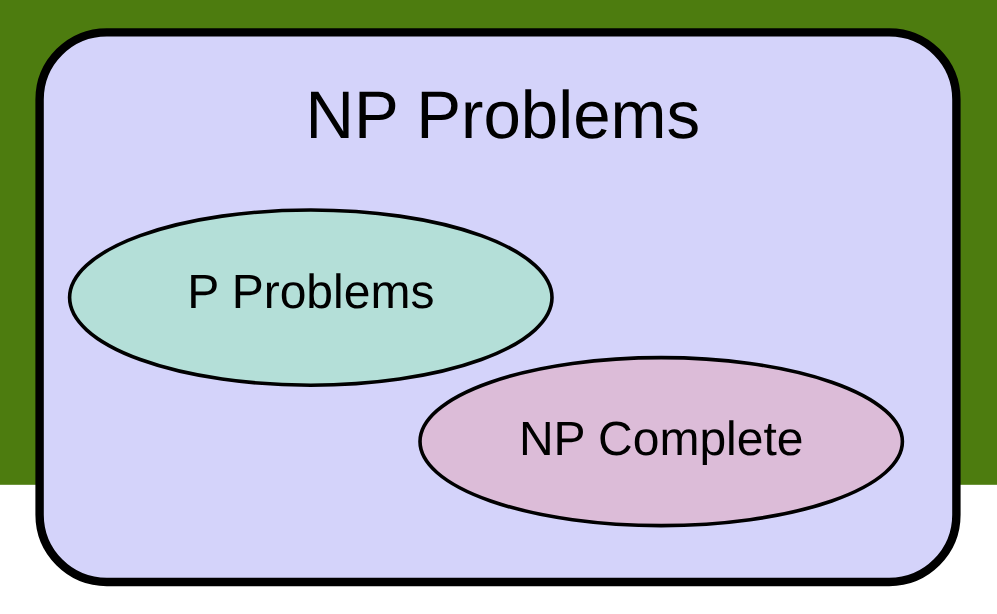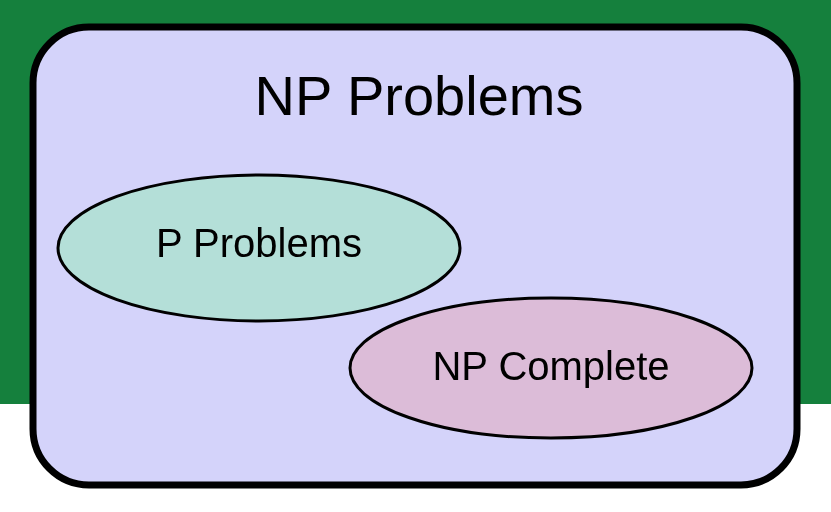--- a/index.html
+++ b/index.html
@@ -10,21 +10,21 @@
   body {
     width: 831px;
     height: 512px;
     font-family: "Liberation Sans", sans-serif;
     overflow: hidden;
   }
   #diagram-canvas {
     position: relative;
     width: 831px;
     height: 404px;
-    background: #15803d;
+    background: #4d7c0f;
   }
   #diagram-canvas svg {
     display: block;
   }
   .set-label {
     font-family: "Liberation Sans", sans-serif;
     fill: #000000;
     dominant-baseline: middle;
     text-anchor: middle;
   }

